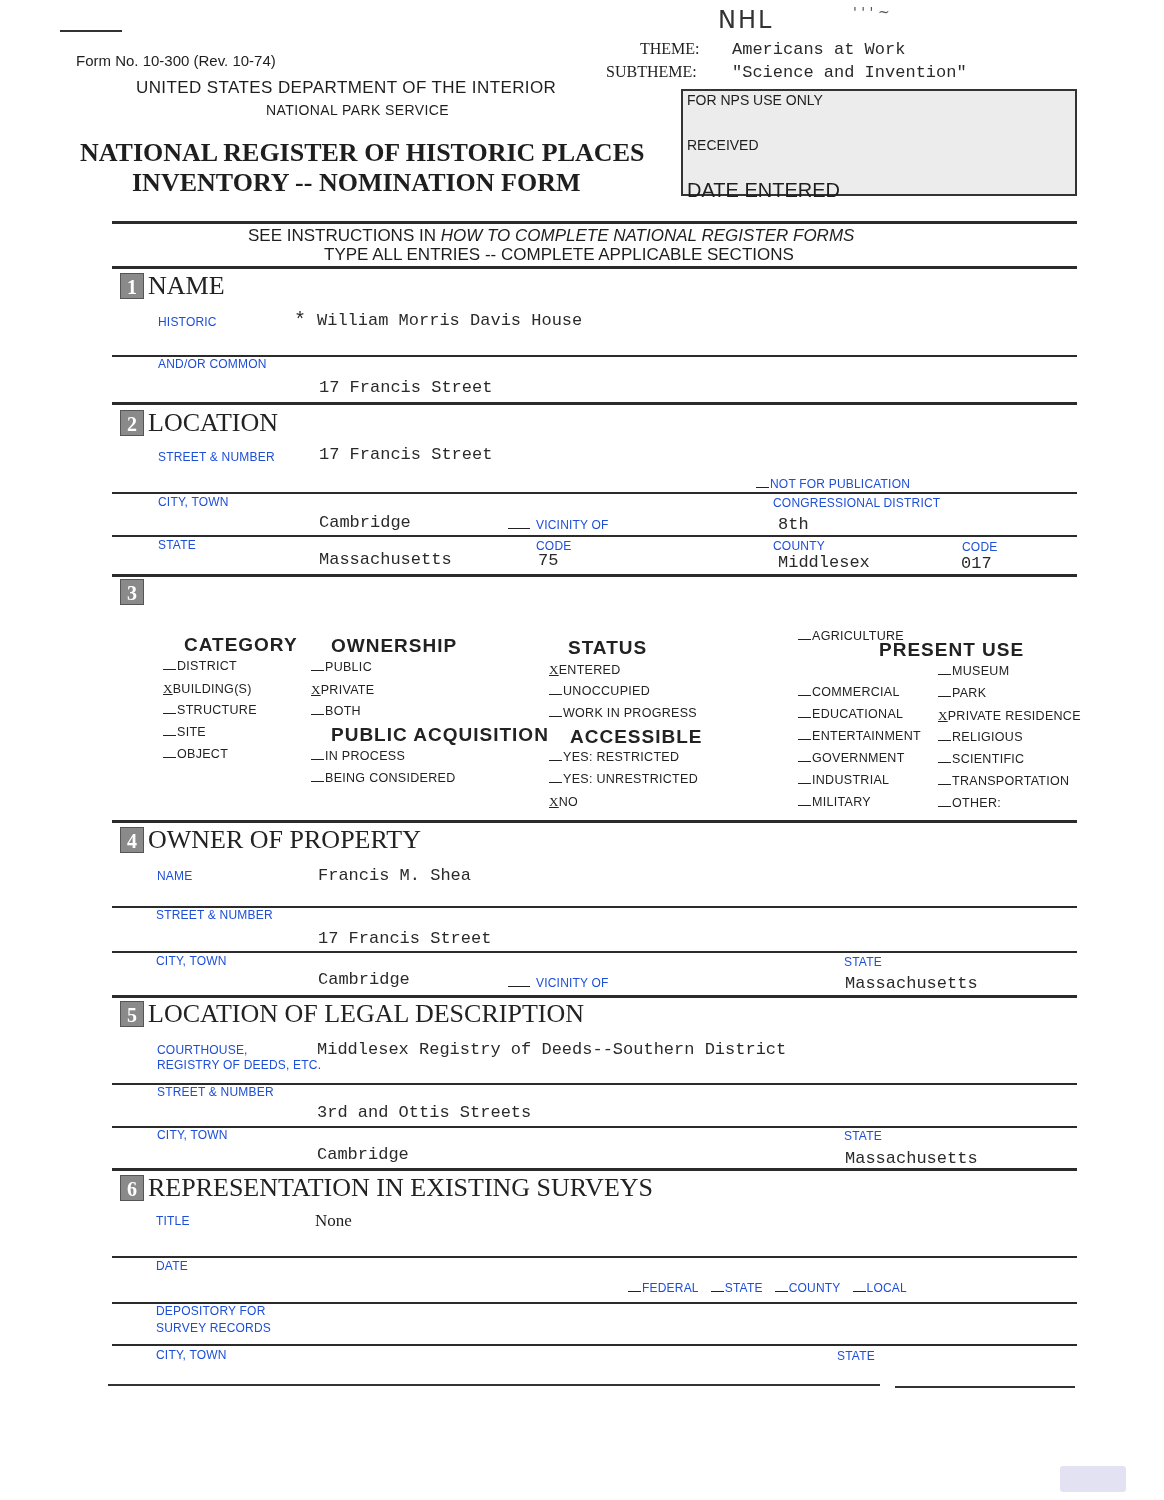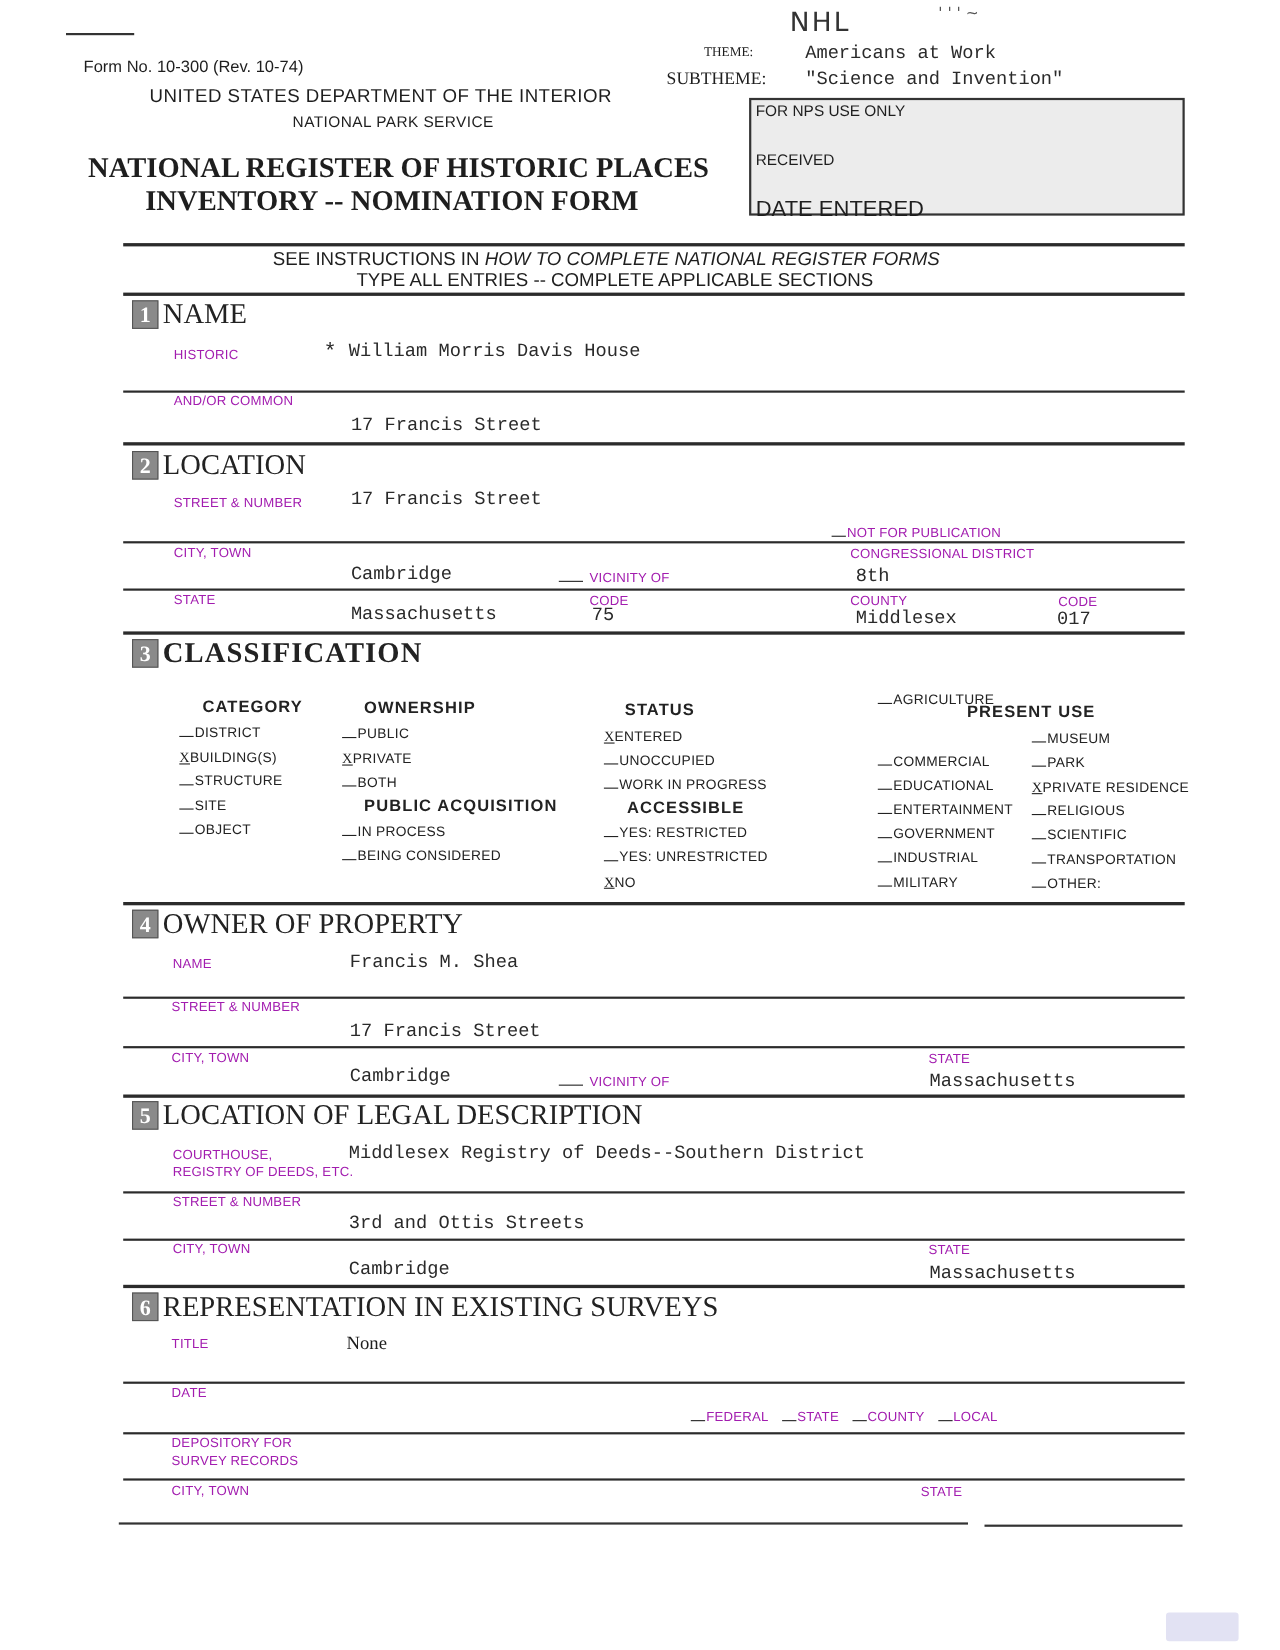--- a/index.html
+++ b/index.html
@@ -1,46 +1,46 @@
 <!DOCTYPE html>
 <html><head>
 <meta charset="utf-8">
 <style>
   html, body { margin:0; padding:0; }
   body { width:1164px; height:1500px; background:#ffffff; position:relative; overflow:hidden; color:#1e1e1e; font-family:"Liberation Sans", sans-serif; }
   .abs { position:absolute; white-space:nowrap; }
   .sans { font-family:"Liberation Sans", sans-serif; }
   .serif { font-family:"Liberation Serif", serif; }
-  .label { font-family:"Liberation Sans", sans-serif; font-size:12px; letter-spacing:0.2px; color:#a21caf; }
+  .label { font-family:"Liberation Sans", sans-serif; font-size:12px; letter-spacing:0.2px; color:#1d4ed8; }
   .typed { font-family:"Liberation Mono", monospace; font-size:17px; color:#2a2a2a; }
   .hr { position:absolute; left:112px; width:965px; background:#2b2b2b; }
   .thick { height:3px; }
   .thin { height:1.5px; }
   .sec-head { position:absolute; font-family:"Liberation Serif", serif; font-size:26px; color:#222; display:flex; align-items:center; white-space:nowrap; }
   .sec-num { display:inline-block; width:24px; height:26px; background:#8a8a8a; color:#fff; font-size:20px; text-align:center; line-height:26px; margin-right:4px; font-weight:bold; border:1px solid #555; box-sizing:border-box; }
-  .col-head { font-family:"Liberation Sans", sans-serif; font-weight:bold; font-size:15px; letter-spacing:1px; color:#222; }
+  .col-head { font-family:"Liberation Sans", sans-serif; font-weight:bold; font-size:19px; letter-spacing:1px; color:#222; }
   .opt { font-family:"Liberation Sans", sans-serif; font-size:12.5px; color:#222; letter-spacing:0.3px; }
   .mark { font-family:"Liberation Serif", serif; font-size:13px; text-decoration:underline; }
   .blank { display:inline-block; width:13px; border-bottom:1px solid #222; margin-right:1px; vertical-align:baseline; }
   .nps-box { position:absolute; left:681px; top:89px; width:396px; height:107px; border:2px solid #333; background:#ececec; box-sizing:border-box; }
 </style>
 </head>
 <body>
 
 <div class="abs" style="left:60px;top:30px;width:62px;height:2px;background:#333;"></div>
 <div class="abs" style="left:718px;top:6px;font-family:'DejaVu Sans',sans-serif;font-size:24px;color:#333;letter-spacing:2px;">NHL</div>
 <div class="abs" style="left:853px;top:4px;font-family:'DejaVu Sans',sans-serif;font-size:14px;color:#555;">' ' ' ~</div>
 
 <div class="abs sans" style="left:76px;top:52px;font-size:15px;">Form No. 10-300 (Rev. 10-74)</div>
 <div class="abs sans" style="left:136px;top:78px;font-size:17px;letter-spacing:0.4px;">UNITED STATES DEPARTMENT OF THE INTERIOR</div>
 <div class="abs sans" style="left:266px;top:102px;font-size:14px;letter-spacing:0.4px;">NATIONAL PARK SERVICE</div>
 <div class="abs serif" style="left:80px;top:138px;font-size:26px;font-weight:bold;">NATIONAL REGISTER OF HISTORIC PLACES</div>
 <div class="abs serif" style="left:132px;top:168px;font-size:26px;font-weight:bold;">INVENTORY -- NOMINATION FORM</div>
 
-<div class="abs serif" style="left:640px;top:40px;font-size:12px;">THEME:</div>
+<div class="abs serif" style="left:640px;top:40px;font-size:16px;">THEME:</div>
 <div class="abs typed" style="left:732px;top:40px;">Americans at Work</div>
 <div class="abs serif" style="left:606px;top:63px;font-size:16px;">SUBTHEME:</div>
 <div class="abs typed" style="left:732px;top:63px;">"Science and Invention"</div>
 
 <div class="nps-box">
   <div class="abs sans" style="left:4px;top:1px;font-size:14px;">FOR NPS USE ONLY</div>
   <div class="abs sans" style="left:4px;top:46px;font-size:14px;">RECEIVED</div>
   <div class="abs sans" style="left:4px;top:88px;font-size:20px;">DATE ENTERED</div>
 </div>
 
@@ -84,21 +84,20 @@
 <div class="abs label" style="left:773px;top:539px;">COUNTY</div>
 <div class="abs label" style="left:962px;top:540px;">CODE</div>
 <div class="abs typed" style="left:319px;top:550px;">Massachusetts</div>
 <div class="abs typed" style="left:538px;top:551px;">75</div>
 <div class="abs typed" style="left:778px;top:553px;">Middlesex</div>
 <div class="abs typed" style="left:961px;top:554px;">017</div>
 <div class="hr thick" style="top:574px;"></div>
 
 <div class="sec-head" style="left:120px;top:579px;">
   <span class="sec-num">3</span>
-  <span style="letter-spacing:1px;font-weight:bold;">CLASSIFICATION</span>
 </div>
 
 <div class="abs col-head" style="left:184px;top:634px;">CATEGORY</div>
 <div id="cat-list">
     <div class="abs opt" style="left: 163px; top: 659px;"><span class="blank"></span><span>DISTRICT</span></div>
     <div class="abs opt" style="left: 163px; top: 681px;"><span class="mark">X</span><span>BUILDING(S)</span></div>
     <div class="abs opt" style="left: 163px; top: 703px;"><span class="blank"></span><span>STRUCTURE</span></div>
     <div class="abs opt" style="left: 163px; top: 725px; text-align: right;"><span class="blank"></span><span>SITE</span></div>
     <div class="abs opt" style="left: 163px; top: 747px; text-align: right;"><span class="blank"></span><span>OBJECT</span></div>
   </div>

